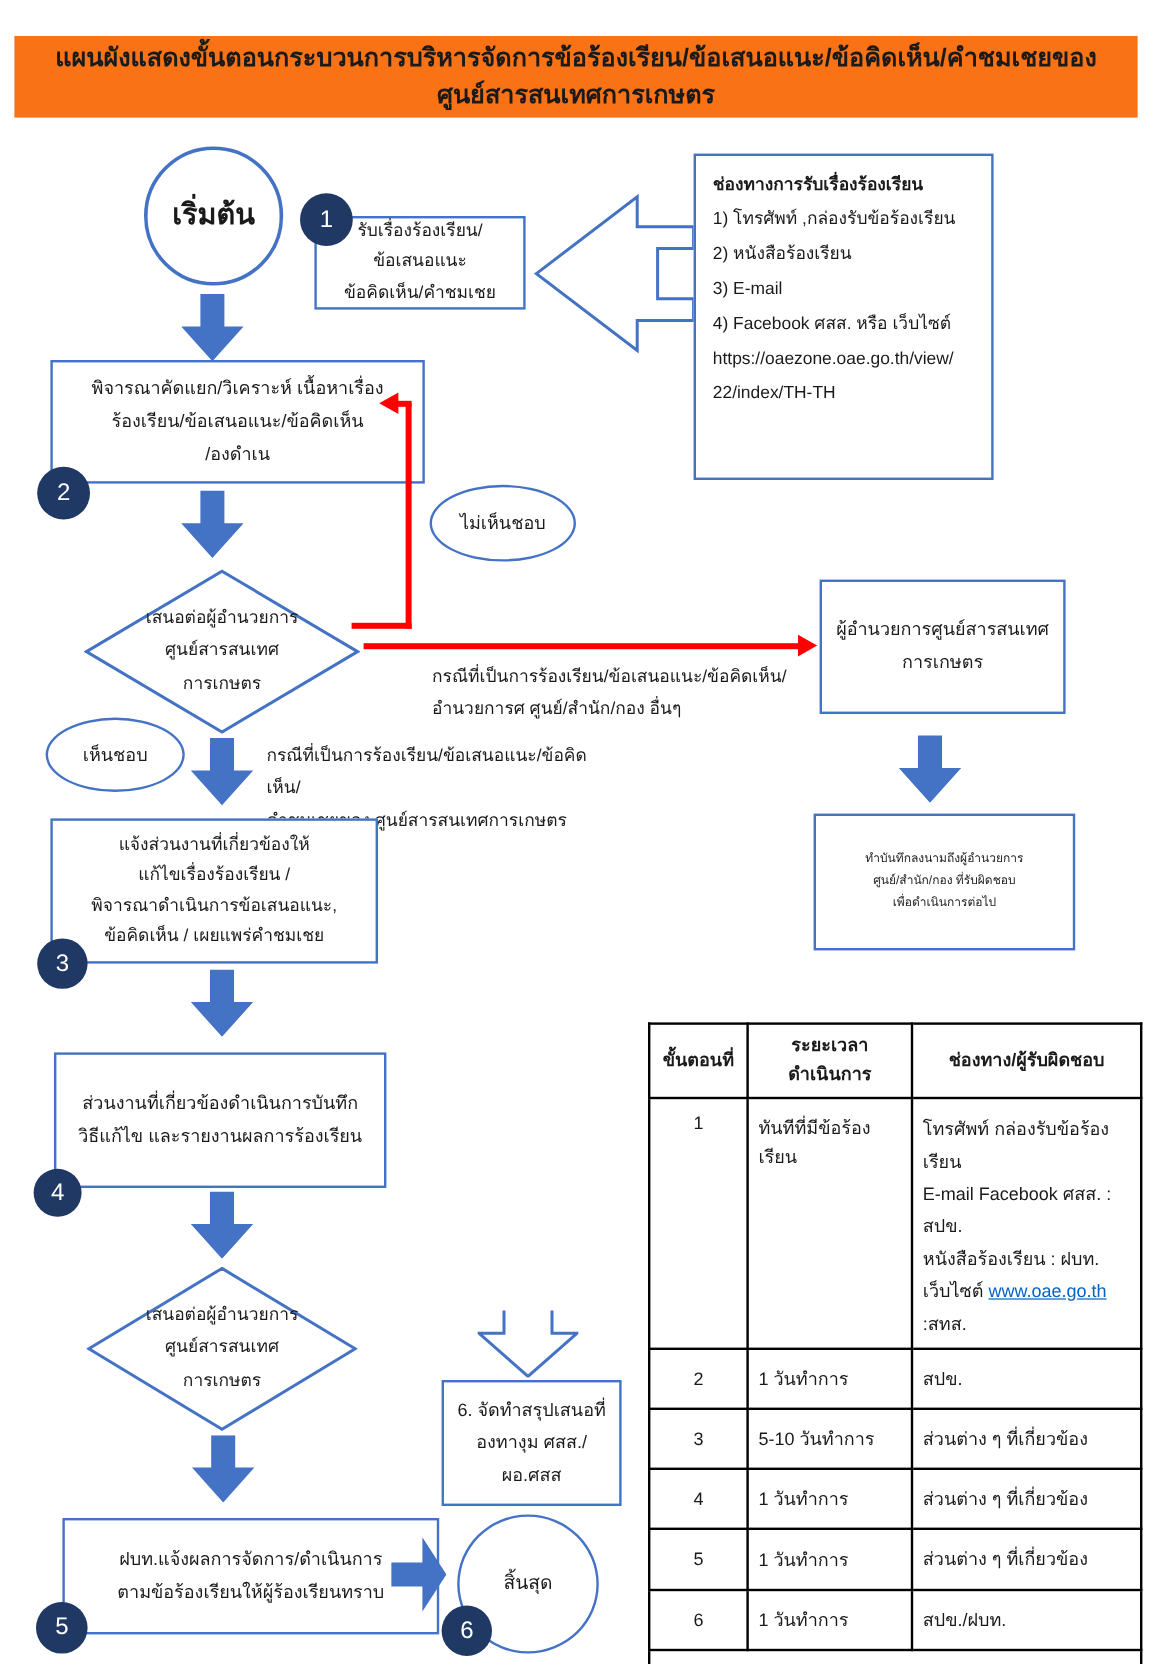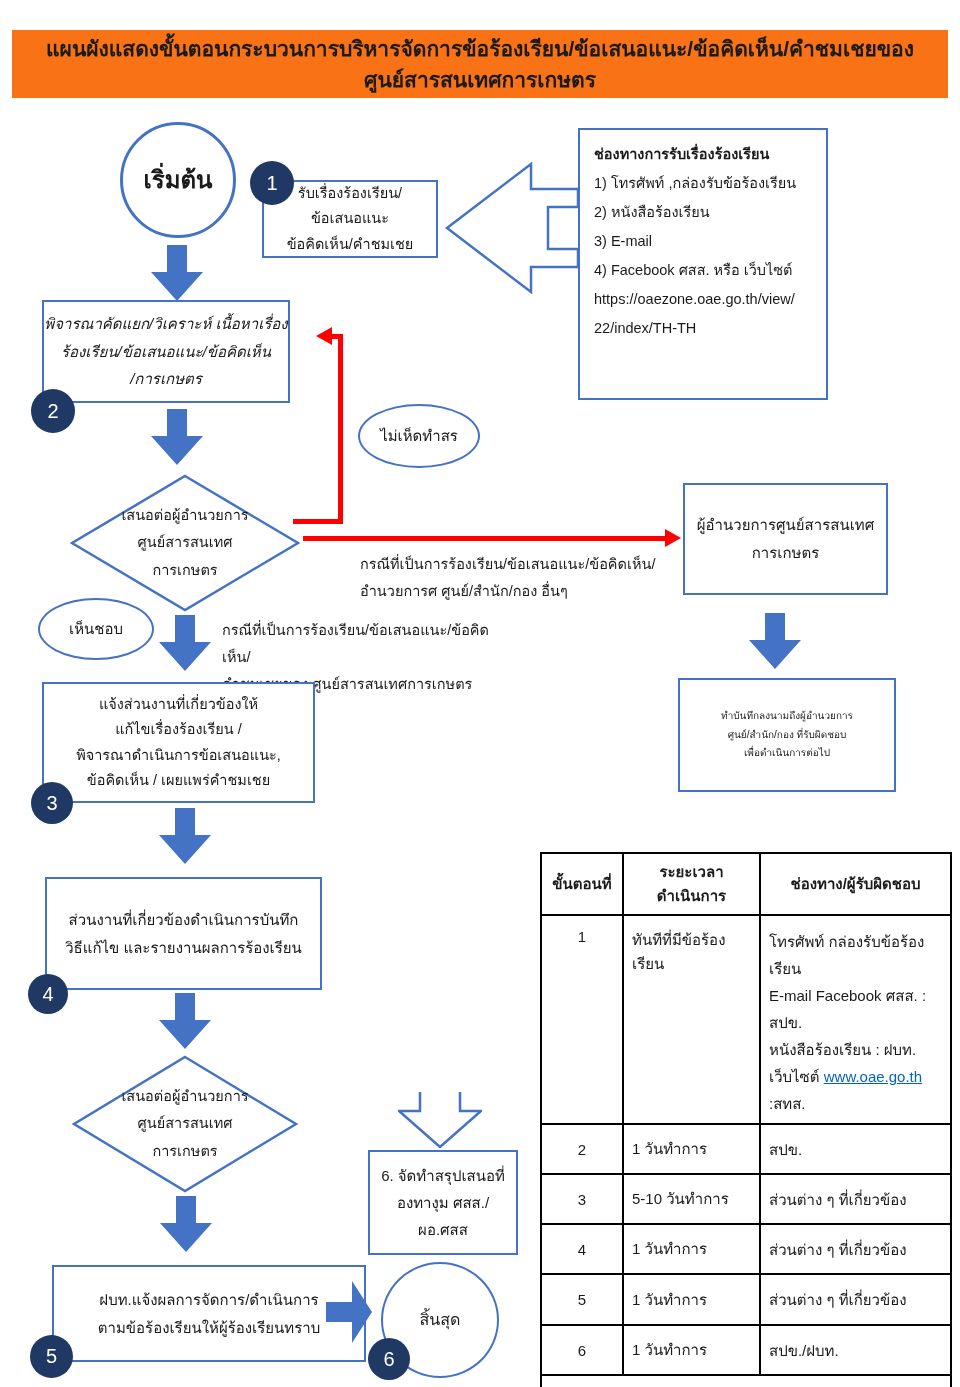--- a/index.html
+++ b/index.html
@@ -85,36 +85,36 @@
   <div class="abs lbox" style="left:578px; top:128px; width:250px; height:272px;">
     <div style="font-weight:bold;">ช่องทางการรับเรื่องร้องเรียน</div>
     <div>1) โทรศัพท์ ,กล่องรับข้อร้องเรียน</div>
     <div>2) หนังสือร้องเรียน</div>
     <div>3) E-mail</div>
     <div>4) Facebook ศสส. หรือ เว็บไซต์</div>
     <div>https://oaezone.oae.go.th/view/</div>
     <div>22/index/TH-TH</div>
   </div>
 
-  <div class="abs fbox" style="left:42px; top:300px; width:248px; height:103px;font-style:italic;">
+  <div class="abs fbox" style="left:42px; top:300px; width:312px; height:103px;">
     <div>พิจารณาคัดแยก/วิเคราะห์ เนื้อหาเรื่อง</div>
     <div>ร้องเรียน/ข้อเสนอแนะ/ข้อคิดเห็น</div>
-    <div>/การเกษตร</div>
+    <div>/องดำเน</div>
   </div>
 
   <div class="abs badge" style="left:31px; top:389px; width:44px; height:44px;">
     <span>2</span>
   </div>
 
   <svg class="abs blue-arrow" style="left:151px; top:408px;" width="52" height="58" viewBox="0 0 52 56">
     <polygon points="16,0 36,0 36,27 52,27 26,56 0,27 16,27" fill="#4472C4"></polygon>
   </svg>
 
   <div class="abs ellipse" style="left:358px; top:404px; width:122px; height:64px;">
-    <span>ไม่เห็ดทำสร</span>
+    <span>ไม่เห็นชอบ</span>
   </div>
 
   <div class="abs" style="left:70px; top:474px; width:230px; height:138px;">
     <svg width="230" height="138" viewBox="0 0 230 138" style="position:absolute; inset:0;">
       <polygon points="115,2 228,69 115,136 2,69" fill="#ffffff" stroke="#4472C4" stroke-width="2.5"></polygon>
     </svg>
     <div class="diamond-text">
       <div>เสนอต่อผู้อำนวยการ</div>
       <div>ศูนย์สารสนเทศ</div>
       <div>การเกษตร</div>

